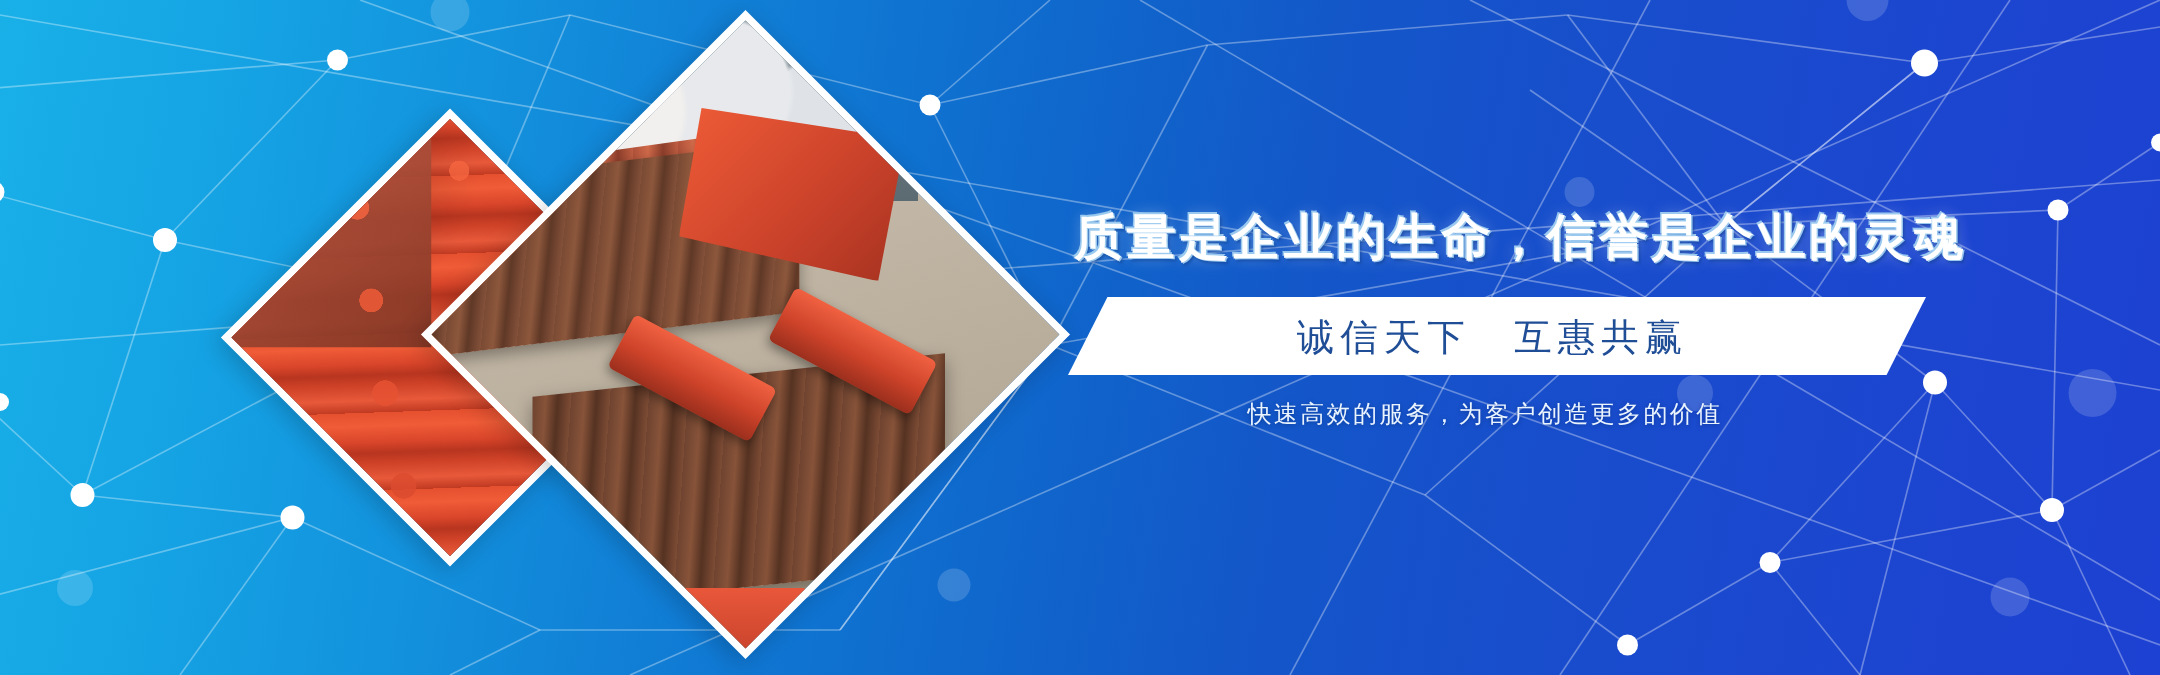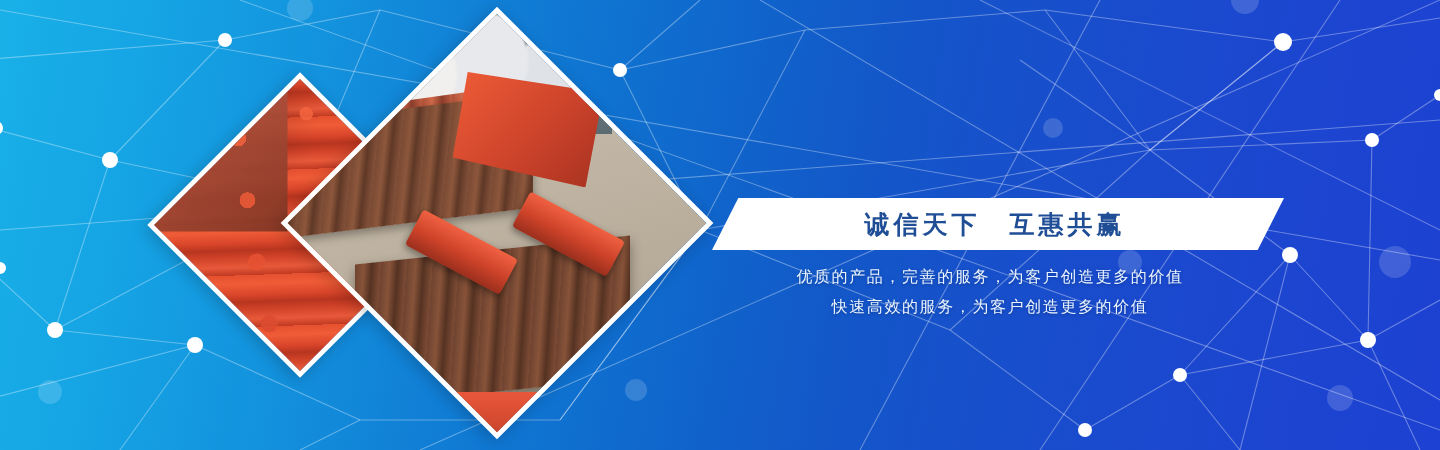--- a/index.html
+++ b/index.html
@@ -193,21 +193,21 @@
     z-index: 5;
     box-shadow: 0 2px 10px rgba(0,0,0,.10);
   }
   #ribbon-text {
     position: absolute;
     inset: 0;
     display: flex;
     align-items: center;
     justify-content: center;
     font-size: 25px;
-    font-weight: bold;
+    font-weight: normal;
     letter-spacing: 4px;
     color: #1f4e96;
     white-space: pre;
     padding-right: 6px;
   }
 
   
   #subcopy {
     position: absolute;
     left: 700px;
@@ -331,23 +331,23 @@
       <div class="shafts-row"></div>
       <div class="pallet-top"></div>
       <div class="tarp"></div>
       <div class="pallet-bottom"></div>
       <div class="coupling-a"></div>
       <div class="coupling-b"></div>
       <div class="drum"></div>
     </div>
   </div>
 
+  <div id="headline">质量是企业的生命，信誉是企业的灵魂</div>
 
   <div id="ribbon">
     <div id="ribbon-text">诚信天下　互惠共赢</div>
   </div>
 
   <div id="subcopy">
-    <div class="line">优质的产品，完善的服务，为客户创造更多的价值</div>
     <div class="line">快速高效的服务，为客户创造更多的价值</div>
   </div>
 
 </div>
 
 </body></html>

